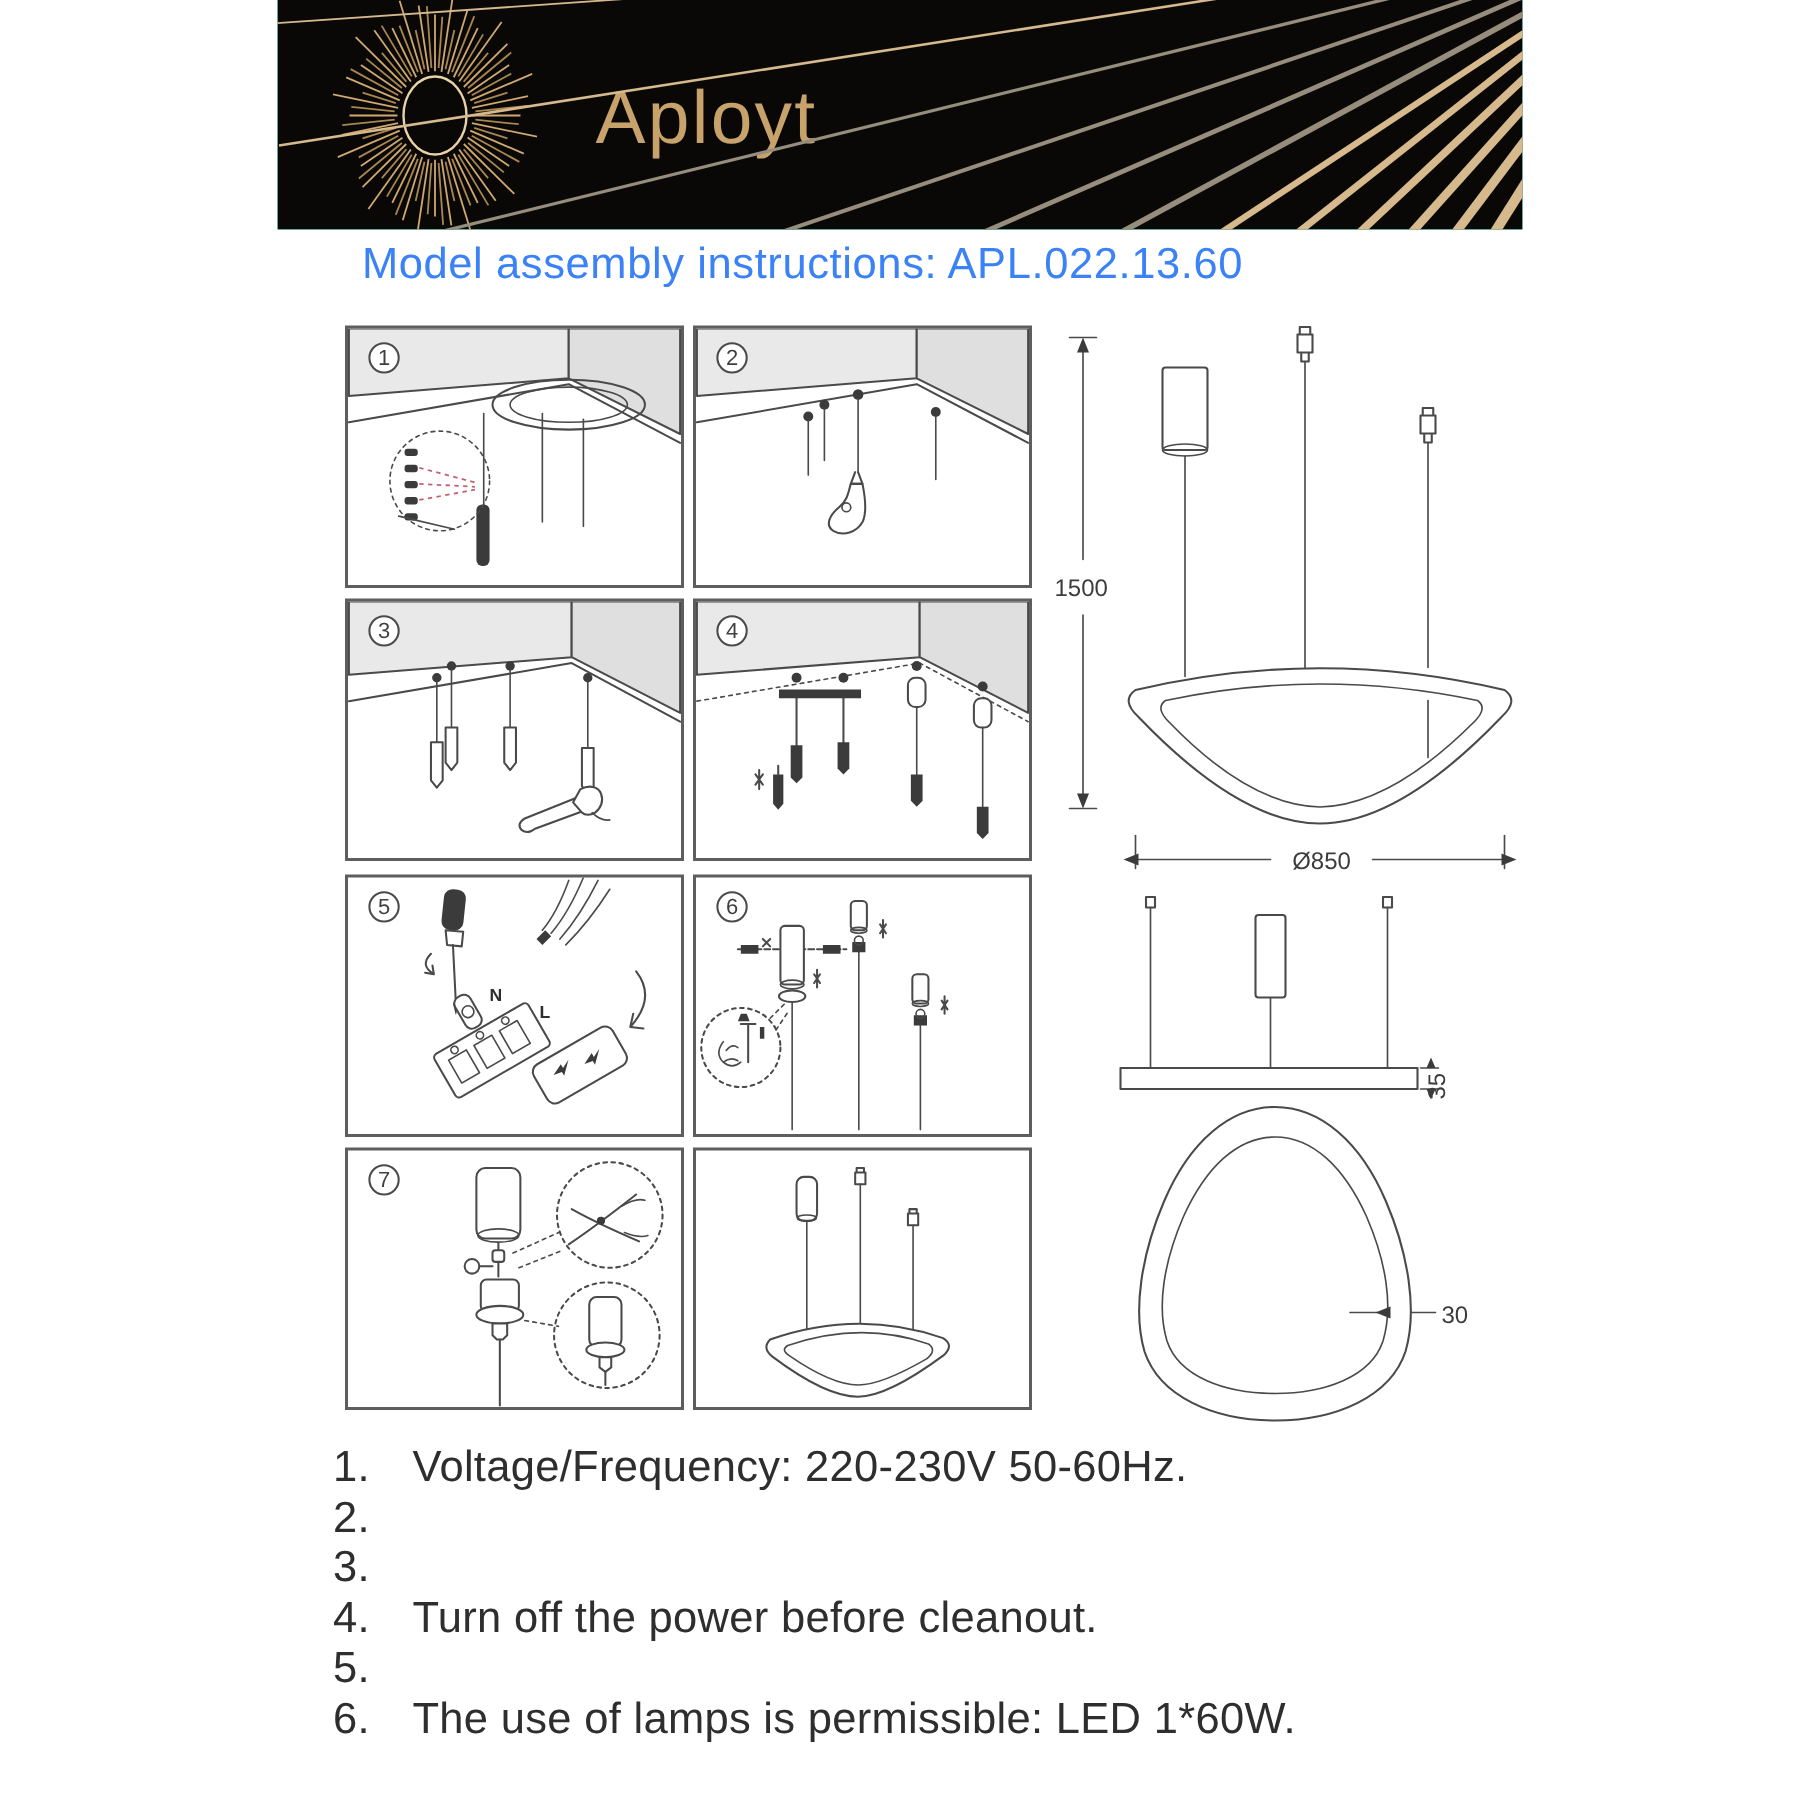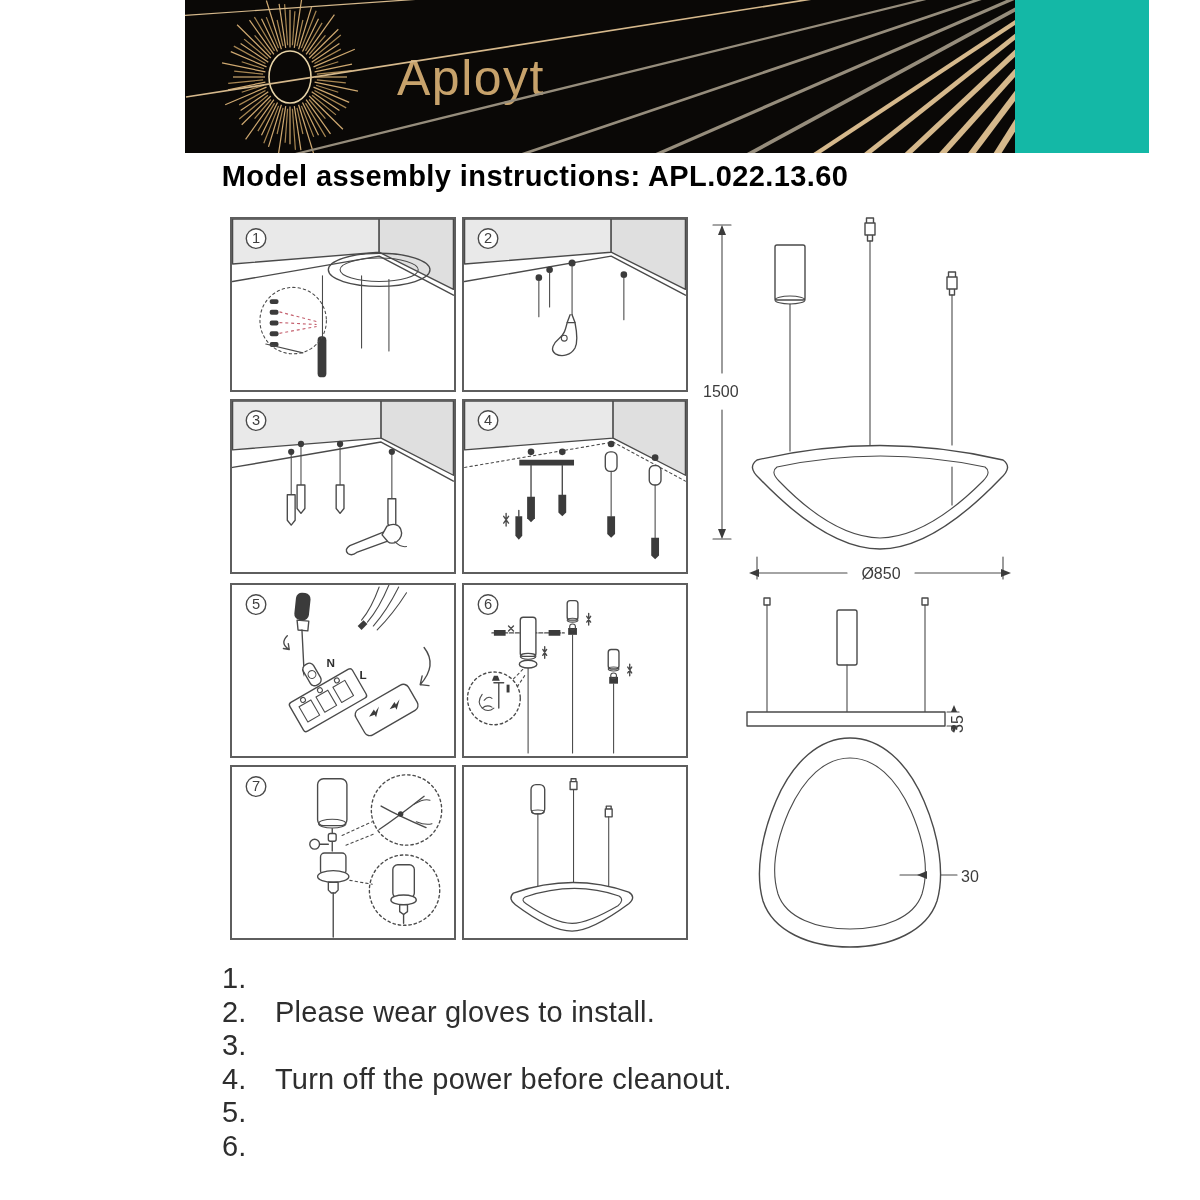--- a/index.html
+++ b/index.html
@@ -1,23 +1,23 @@
 <!DOCTYPE html>
 <html><head>
 <meta charset="utf-8">
 <style>
   html,body{margin:0;padding:0;background:#ffffff;}
   .page{position:relative;width:1200px;height:1200px;background:#fff;overflow:hidden;
         font-family:"Liberation Sans",sans-serif;}
   
-  .banner{position:absolute;left:185px;top:0;width:964px;height:153px;background:#14b8a6;}
+  .banner{position:absolute;left:185px;top:0;width:830px;height:153px;background:#14b8a6;}
   .banner svg{display:block;}
   
   .title{position:absolute;left:0;top:160px;width:1070px;text-align:center;
-         font-size:29px;font-weight:700;color:#000000;letter-spacing:.4px;}
+         font-size:29px;font-weight:400;color:#3b82f6;letter-spacing:.4px;}
   
   .panel{position:absolute;width:226px;height:175px;background:#fff;border:2px solid #5e5e5e;box-sizing:border-box;}
   .panel svg{display:block;width:100%;height:100%;}
   .ln{stroke:#4a4a4a;stroke-width:1.4;fill:none;stroke-linecap:round;stroke-linejoin:round;}
   .thin{stroke-width:1.1;}
   .fillw{fill:#ffffff;}
   .filld{fill:#3b3b3b;stroke:none;}
   .fillg{fill:#e9e9e9;}
   .fillg2{fill:#dfdfdf;}
   .dash{stroke-dasharray:2.5 3;}
@@ -443,33 +443,34 @@
         <path class="filld" d="M232,666 l-10,4 l10,4 z"></path>
         <line class="ln thin" x1="246" y1="670" x2="262" y2="670"></line>
         <text class="dim" x="266" y="677">30</text>
       </g>
     </svg>
   </div>
 
   <div class="ilist">
     <div class="row">
       <span class="num">1.</span>
+      <span>Voltage/Frequency: 220-230V 50-60Hz.</span>
     </div>
     <div class="row">
       <span class="num">2.</span>
-      <span>Please wear gloves to install.</span>
     </div>
     <div class="row">
       <span class="num">3.</span>
     </div>
     <div class="row">
       <span class="num">4.</span>
       <span>Turn off the power before cleanout.</span>
     </div>
     <div class="row">
       <span class="num">5.</span>
     </div>
     <div class="row">
       <span class="num">6.</span>
+      <span>The use of lamps is permissible: LED 1*60W.</span>
     </div>
   </div>
 
 </div>
 
 </body></html>

